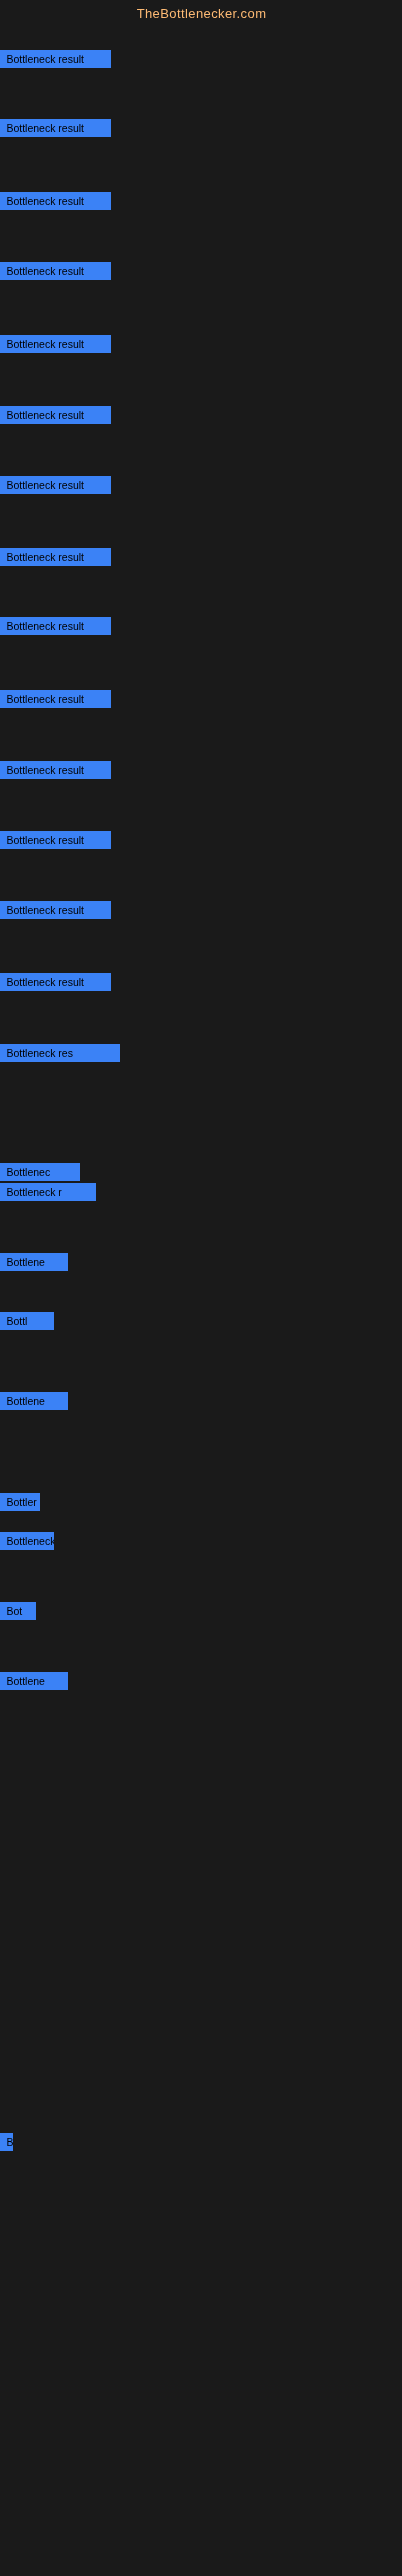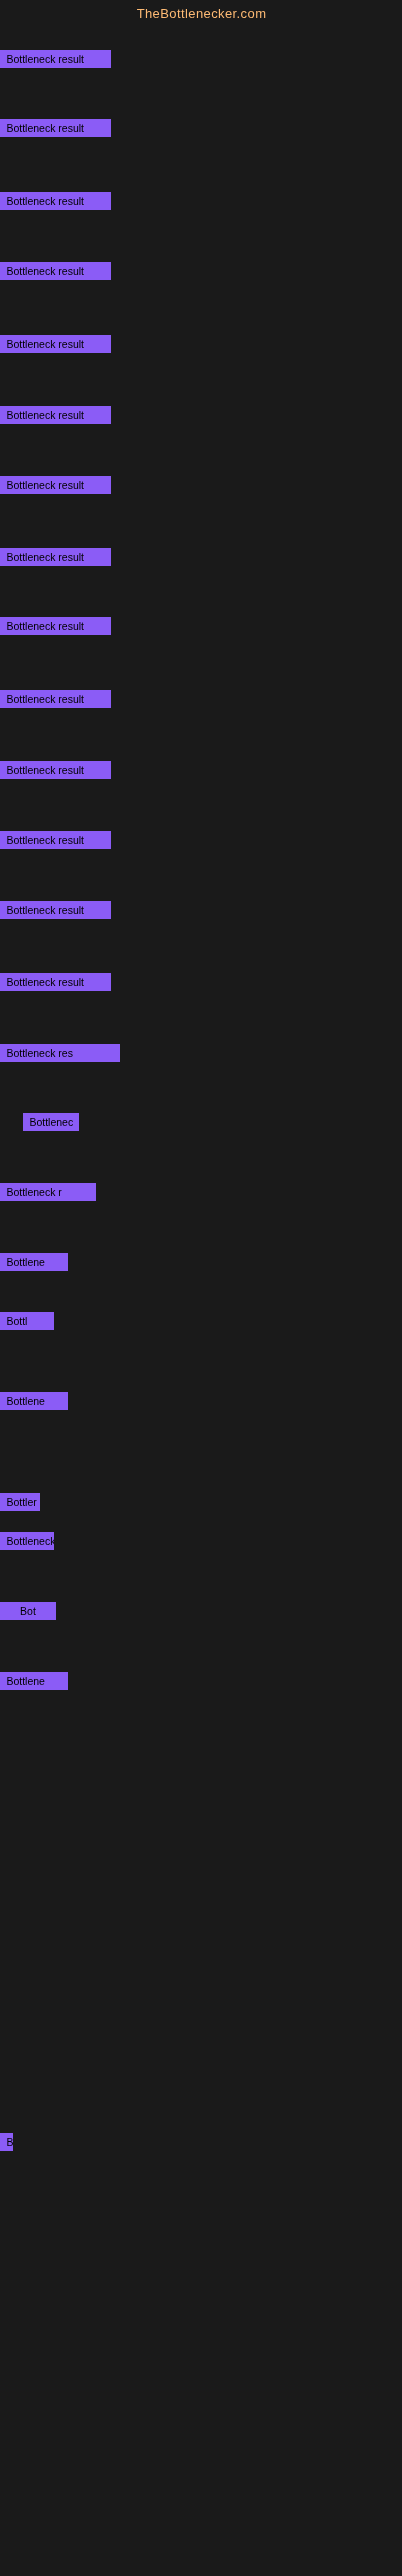--- a/index.html
+++ b/index.html
@@ -18,21 +18,21 @@
 
     .site-title {
       text-align: center;
       color: #fdba74;
       font-size: 13px;
       padding: 6.4px 0;
       letter-spacing: 0.4px;
     }
 
     .bottleneck-bar {
-      background-color: #8b5cf6;
+      background-color: #3b82f6;
       color: #000;
       font-size: 10.5px;
       font-weight: normal;
       padding: 3.2px 6.4px;
       display: inline-block;
       white-space: nowrap;
       overflow: hidden;
       position: absolute;
       left: 0;
     }
@@ -51,24 +51,24 @@
     <div class="bottleneck-bar" style="top: 378px; width: 111px;">Bottleneck result</div>
     <div class="bottleneck-bar" style="top: 448px; width: 111px;">Bottleneck result</div>
     <div class="bottleneck-bar" style="top: 520px; width: 111px;">Bottleneck result</div>
     <div class="bottleneck-bar" style="top: 589px; width: 111px;">Bottleneck result</div>
     <div class="bottleneck-bar" style="top: 662px; width: 111px;">Bottleneck result</div>
     <div class="bottleneck-bar" style="top: 733px; width: 111px;">Bottleneck result</div>
     <div class="bottleneck-bar" style="top: 803px; width: 111px;">Bottleneck result</div>
     <div class="bottleneck-bar" style="top: 873px; width: 111px;">Bottleneck result</div>
     <div class="bottleneck-bar" style="top: 945px; width: 111px;">Bottleneck result</div>
     <div class="bottleneck-bar" style="top: 1016px; width: 120px;">Bottleneck res</div>
-    <div class="bottleneck-bar" style="top: 1085px; width: 56px; margin-left: 23px;">Bottlenec</div>
+    <div class="bottleneck-bar" style="top: 1135px; width: 80px;">Bottlenec</div>
     <div class="bottleneck-bar" style="top: 1155px; width: 96px;">Bottleneck r</div>
     <div class="bottleneck-bar" style="top: 1225px; width: 68px;">Bottlene</div>
     <div class="bottleneck-bar" style="top: 1284px; width: 54px;">Bottl</div>
     <div class="bottleneck-bar" style="top: 1364px; width: 68px;">Bottlene</div>
     <div class="bottleneck-bar" style="top: 1465px; width: 40px;">Bottler</div>
     <div class="bottleneck-bar" style="top: 1504px; width: 54px;">Bottleneck</div>
-    <div class="bottleneck-bar" style="top: 1574px; width: 56px; text-align: center;">Bot</div>
+    <div class="bottleneck-bar" style="top: 1574px; width: 36px;">Bot</div>
     <div class="bottleneck-bar" style="top: 1644px; width: 68px;">Bottlene</div>
     <div class="bottleneck-bar" style="top: 2105px; width: 11.3px;">B</div>
   </div>
 
 
 </body></html>

